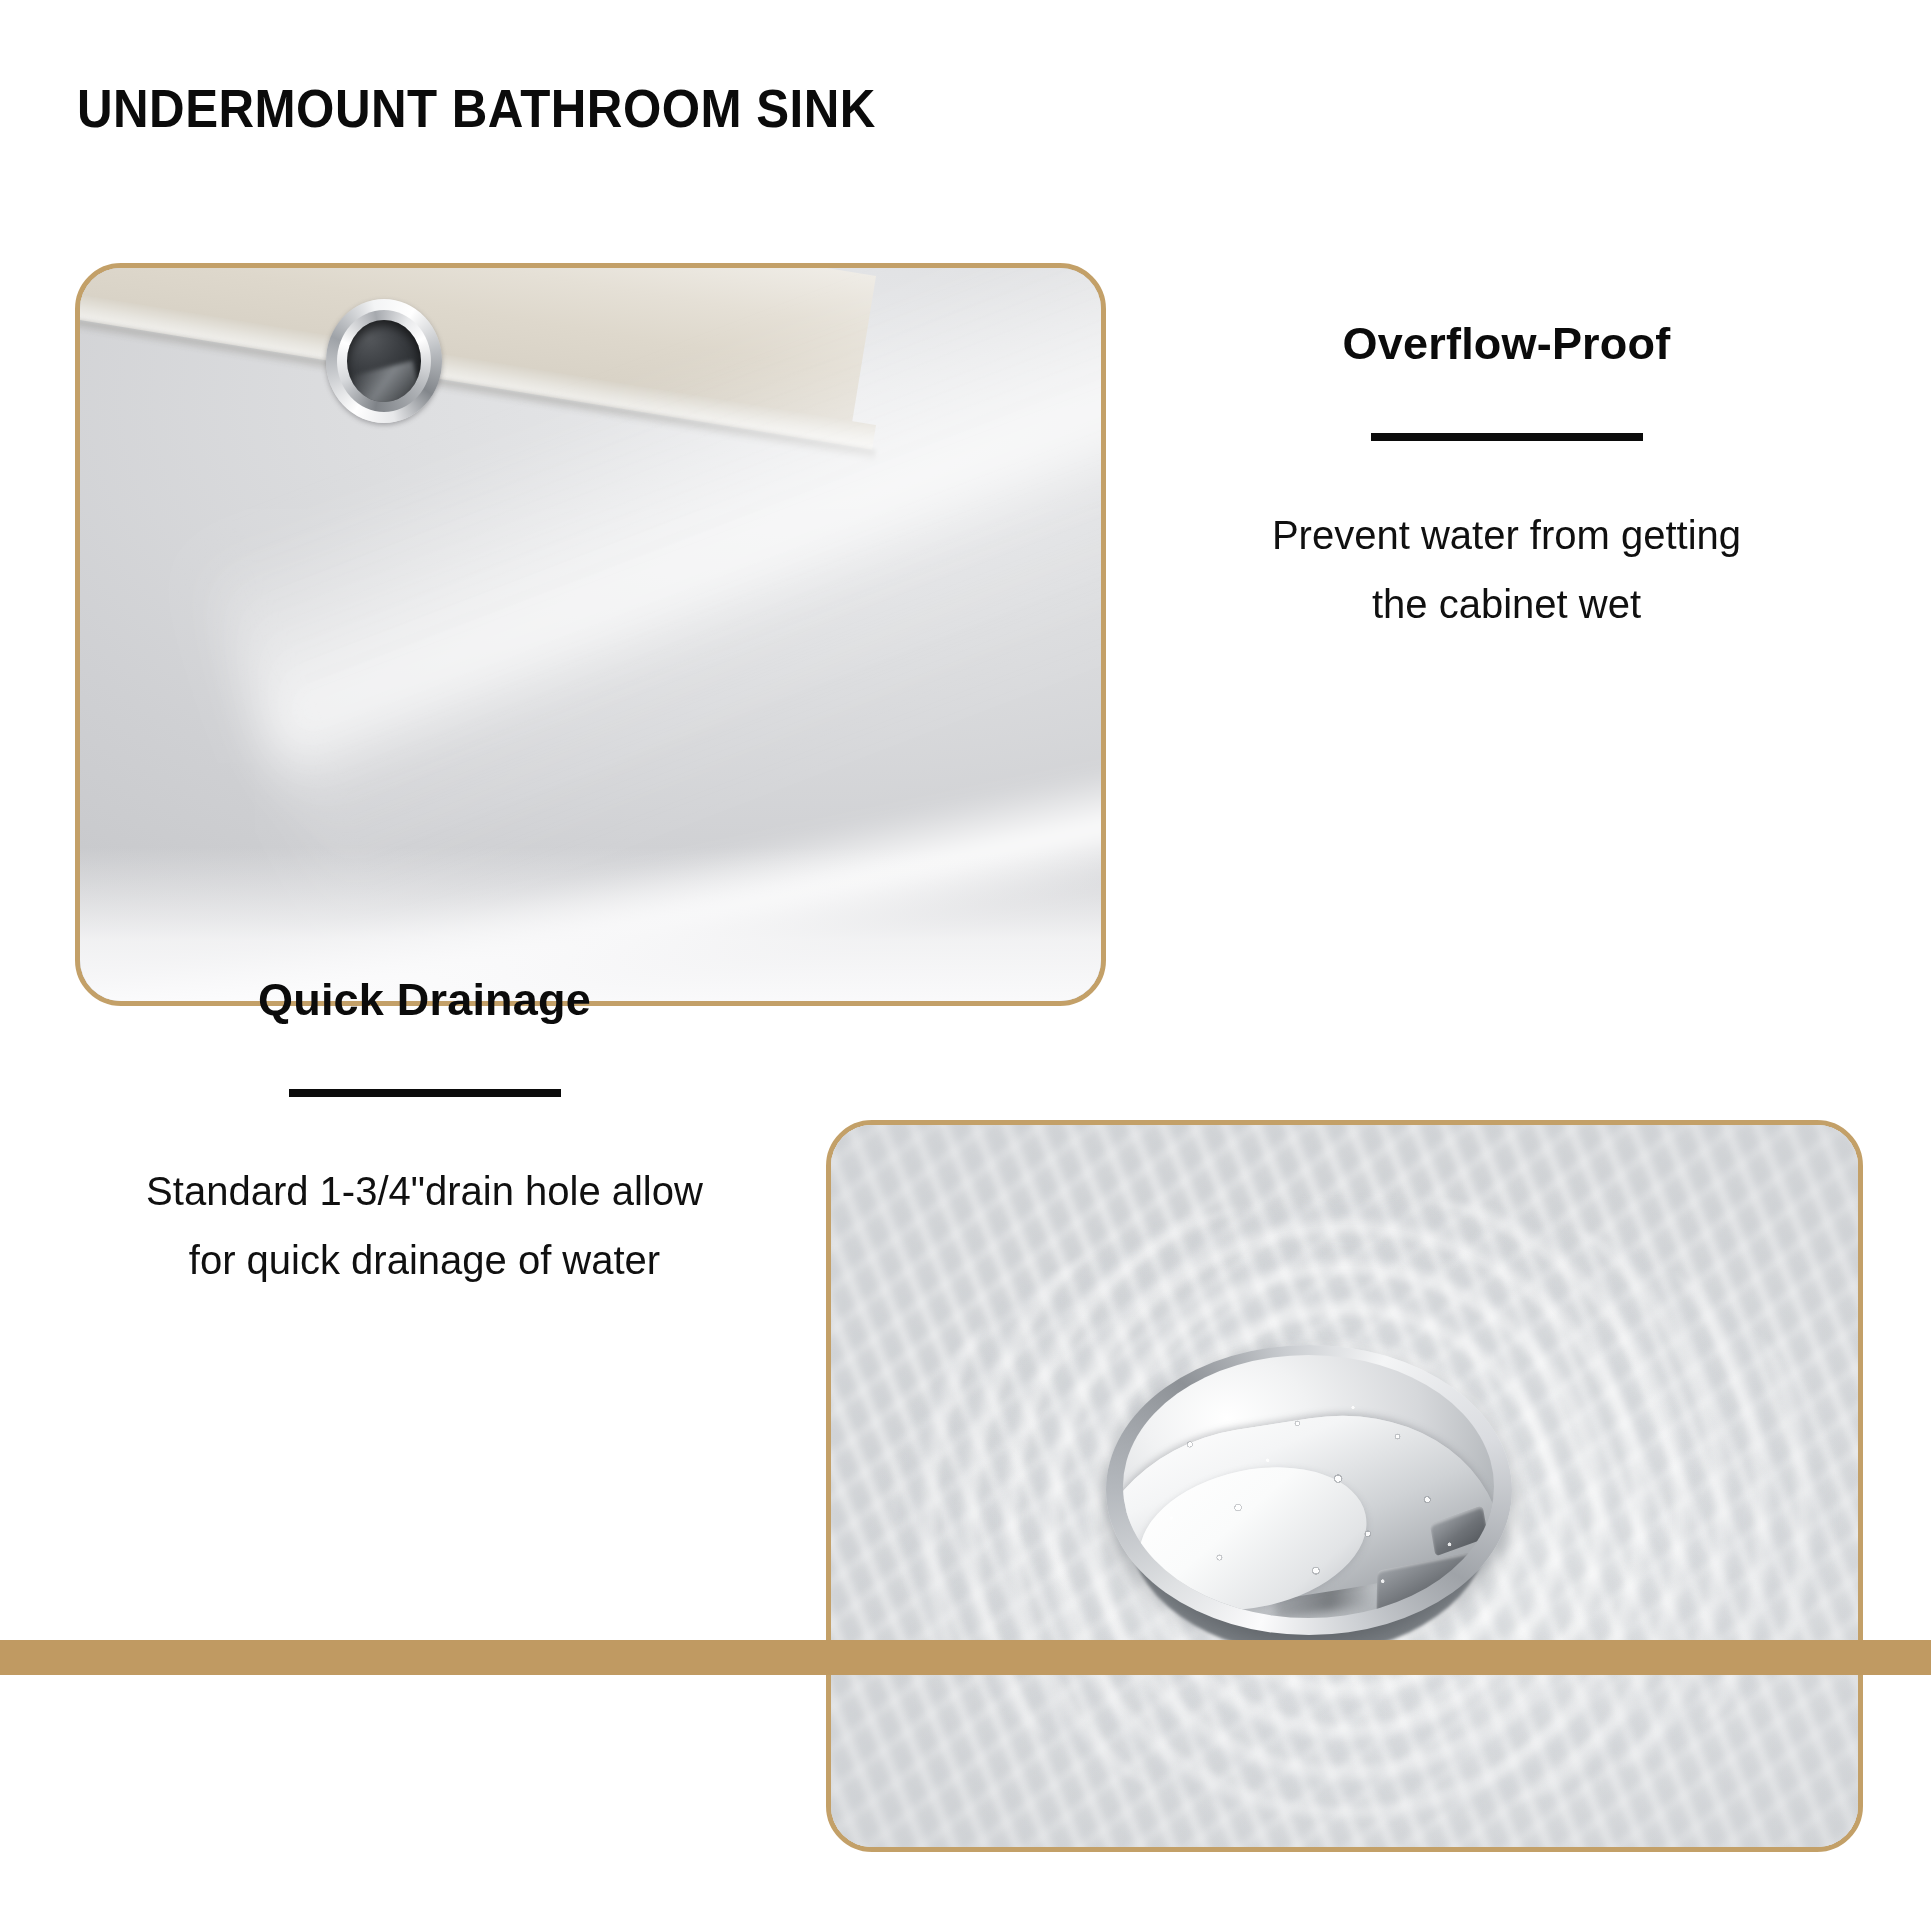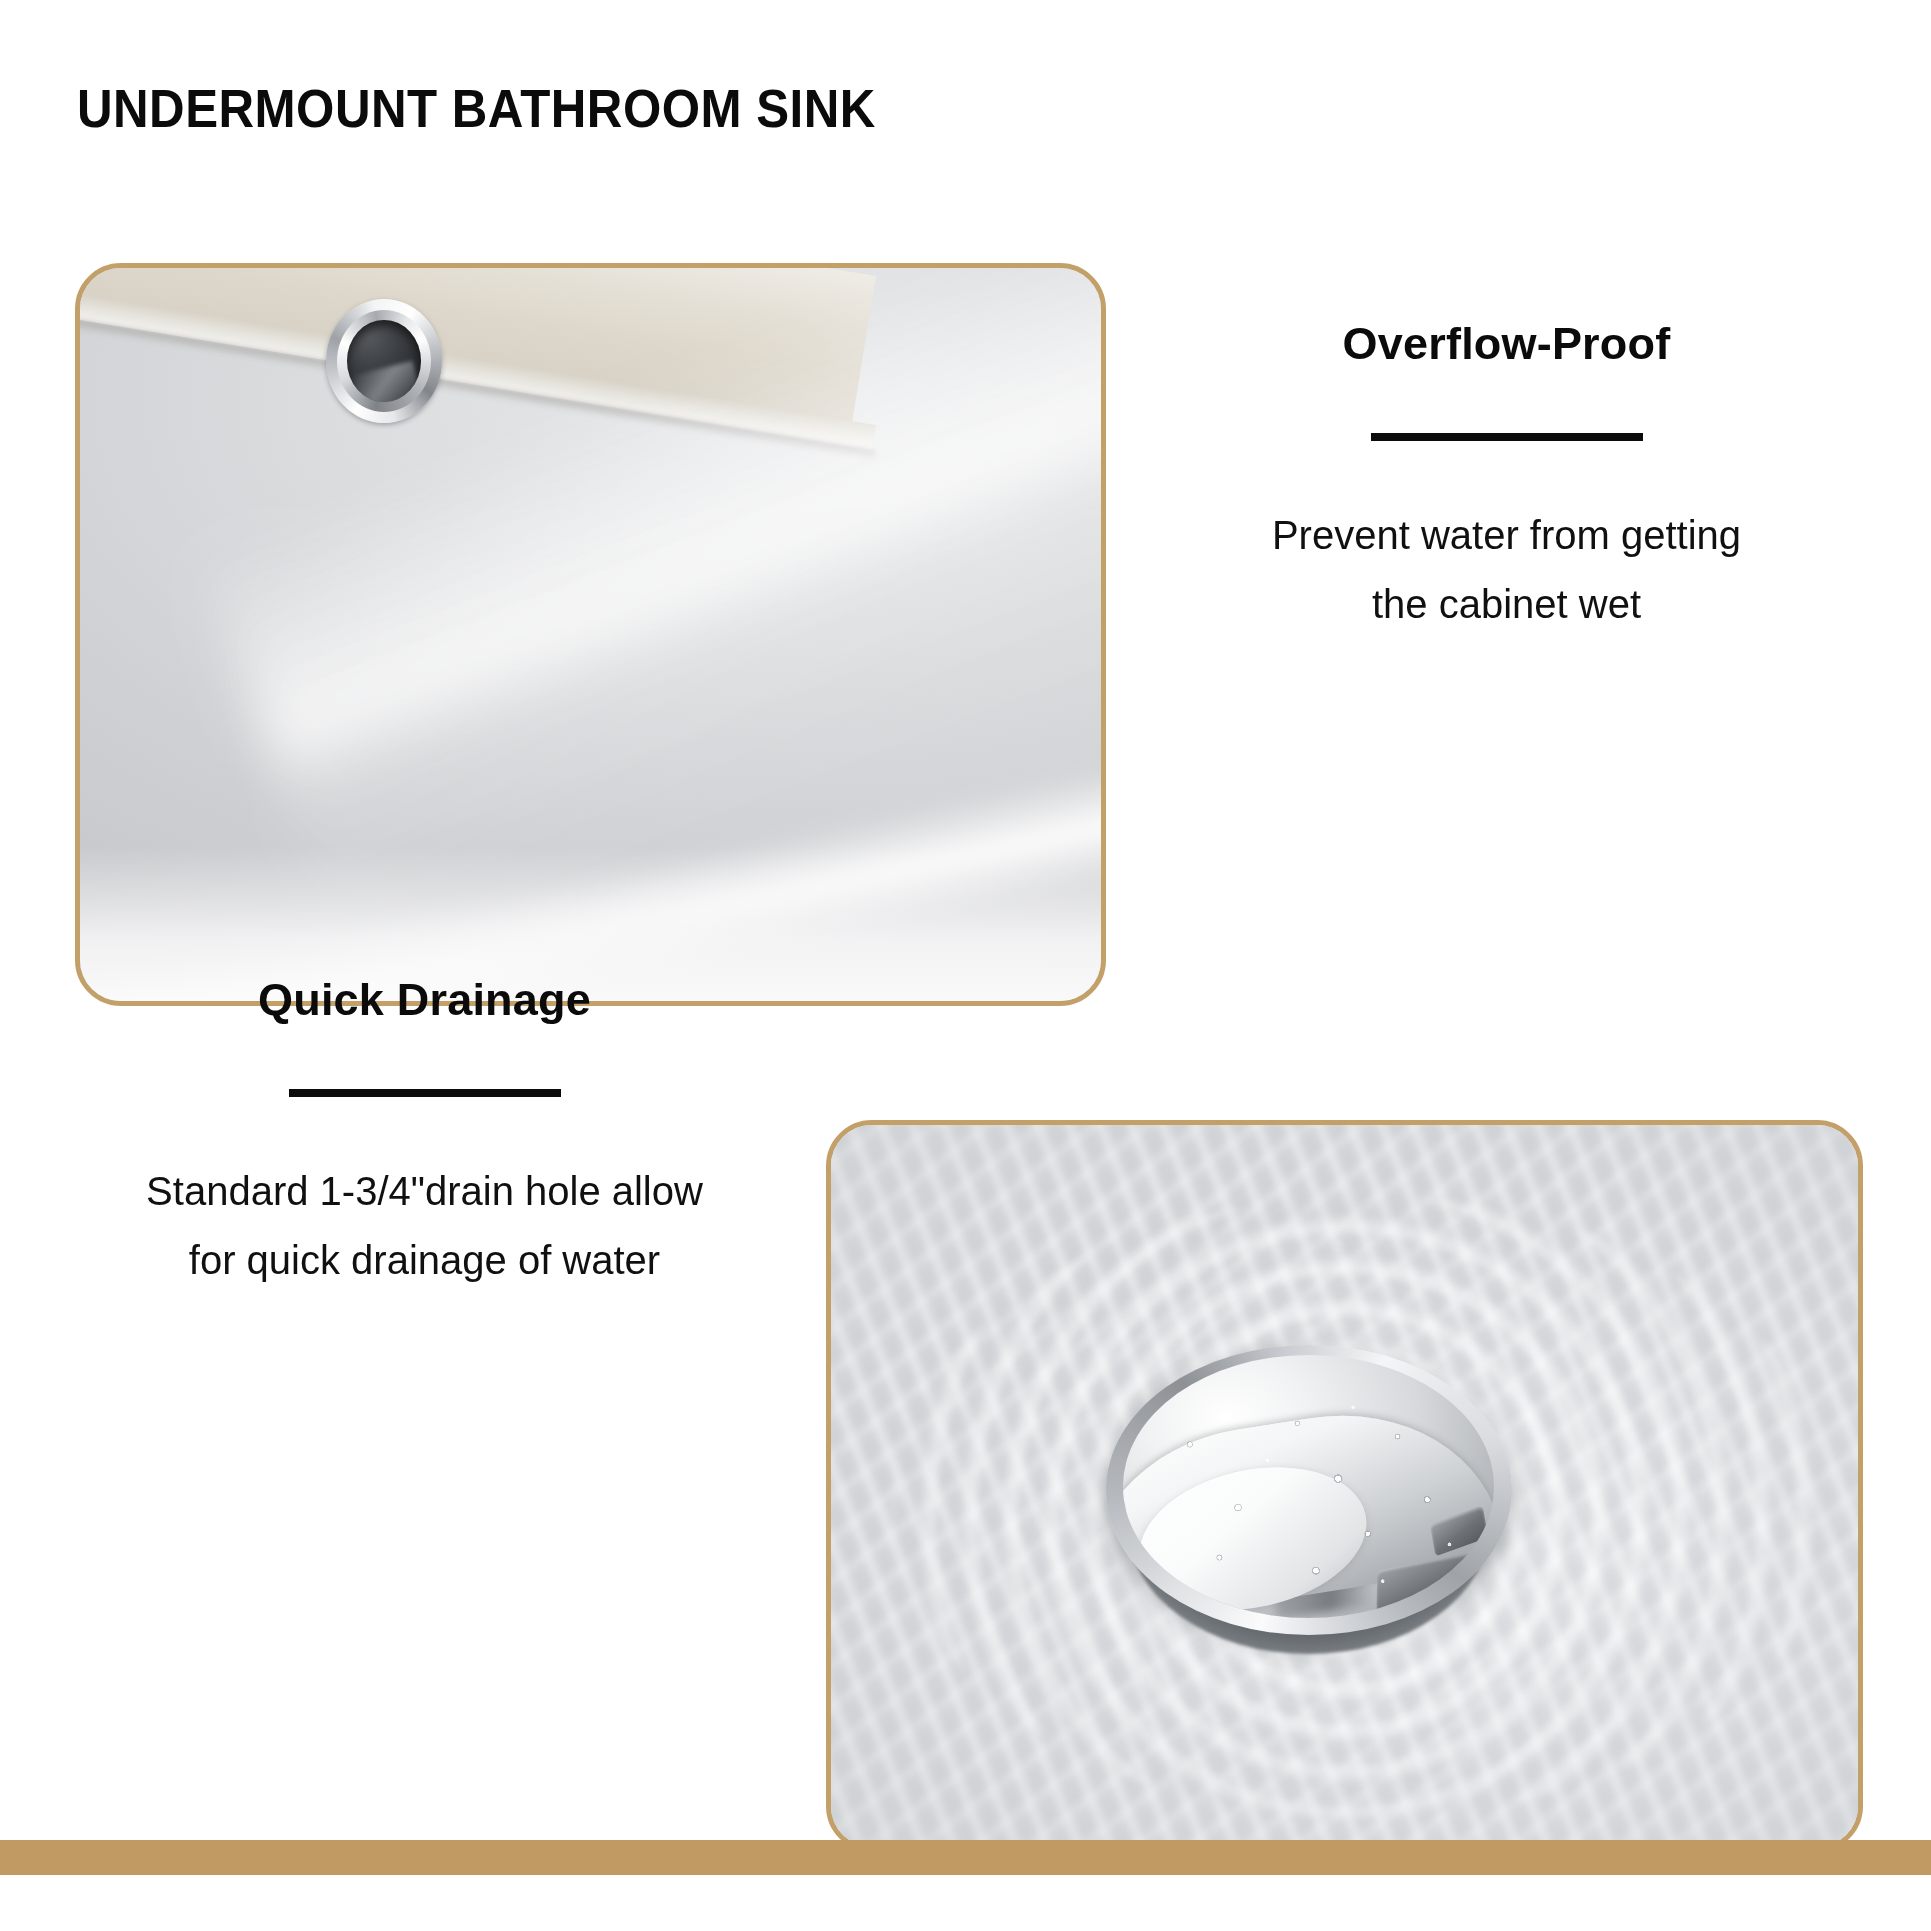--- a/index.html
+++ b/index.html
@@ -11,21 +11,21 @@
     height: 1931px;
     background: #ffffff;
     font-family: "Liberation Sans", sans-serif;
     overflow: hidden;
     position: relative;
   }
 
   #page-root {
     position: relative;
     width: 1931px;
-    height: 1875px;
+    height: 1675px;
     background: #ffffff;
   }
 
   
   .page-title {
     position: absolute;
     left: 77px;
     top: 81px;
     font-size: 53px;
     font-weight: bold;

